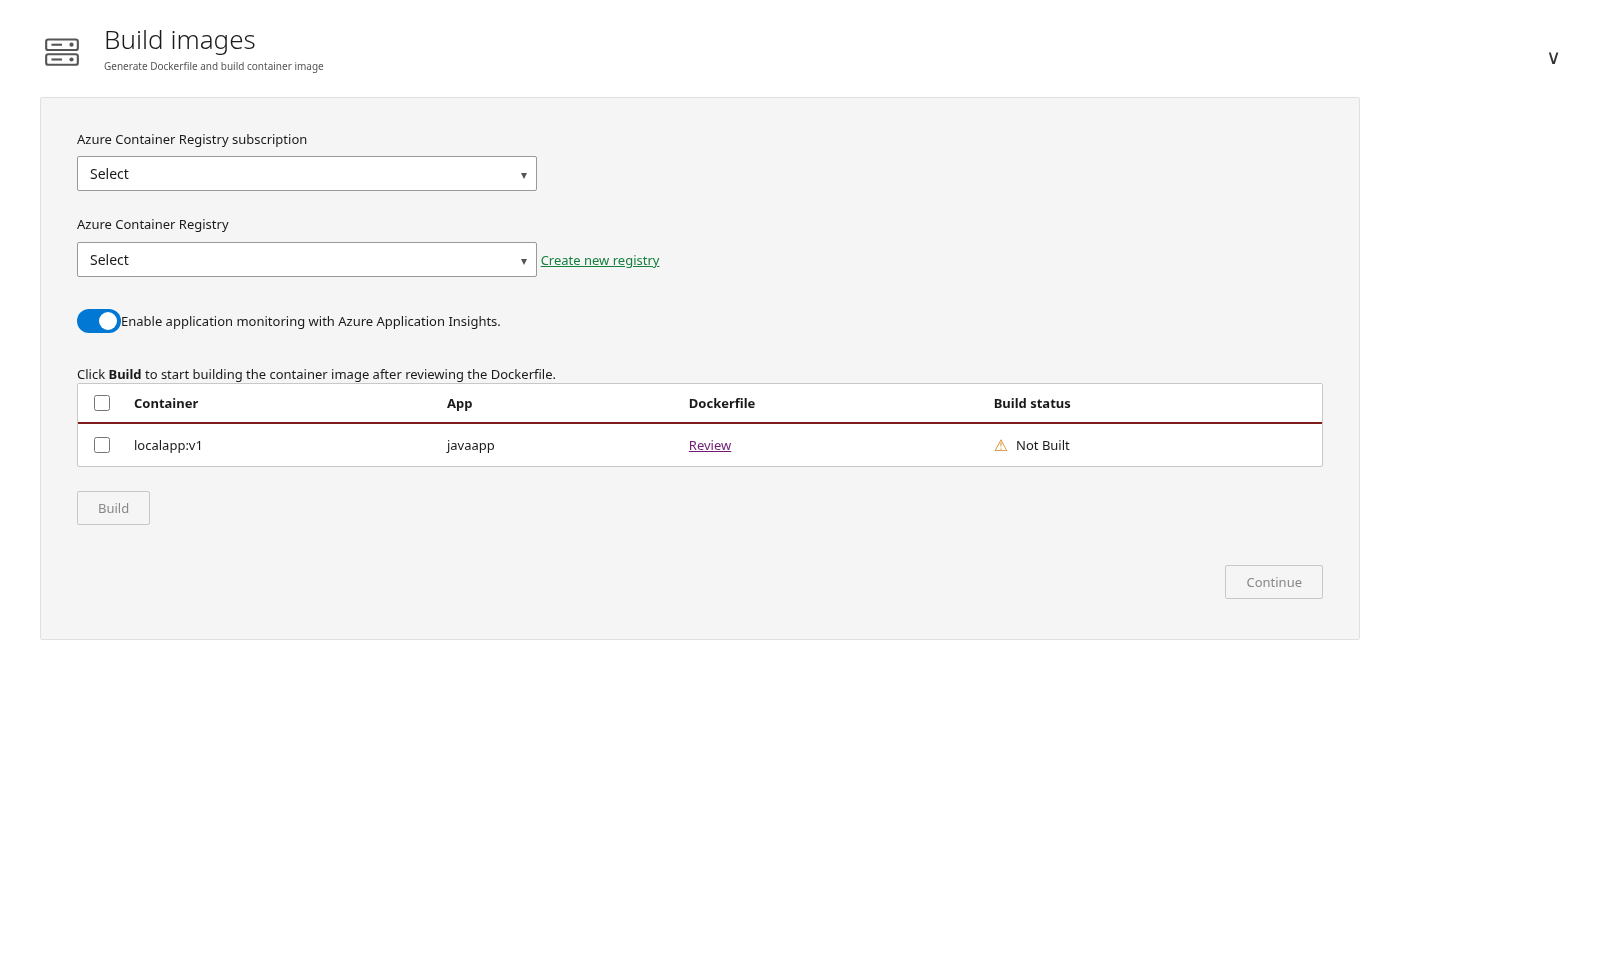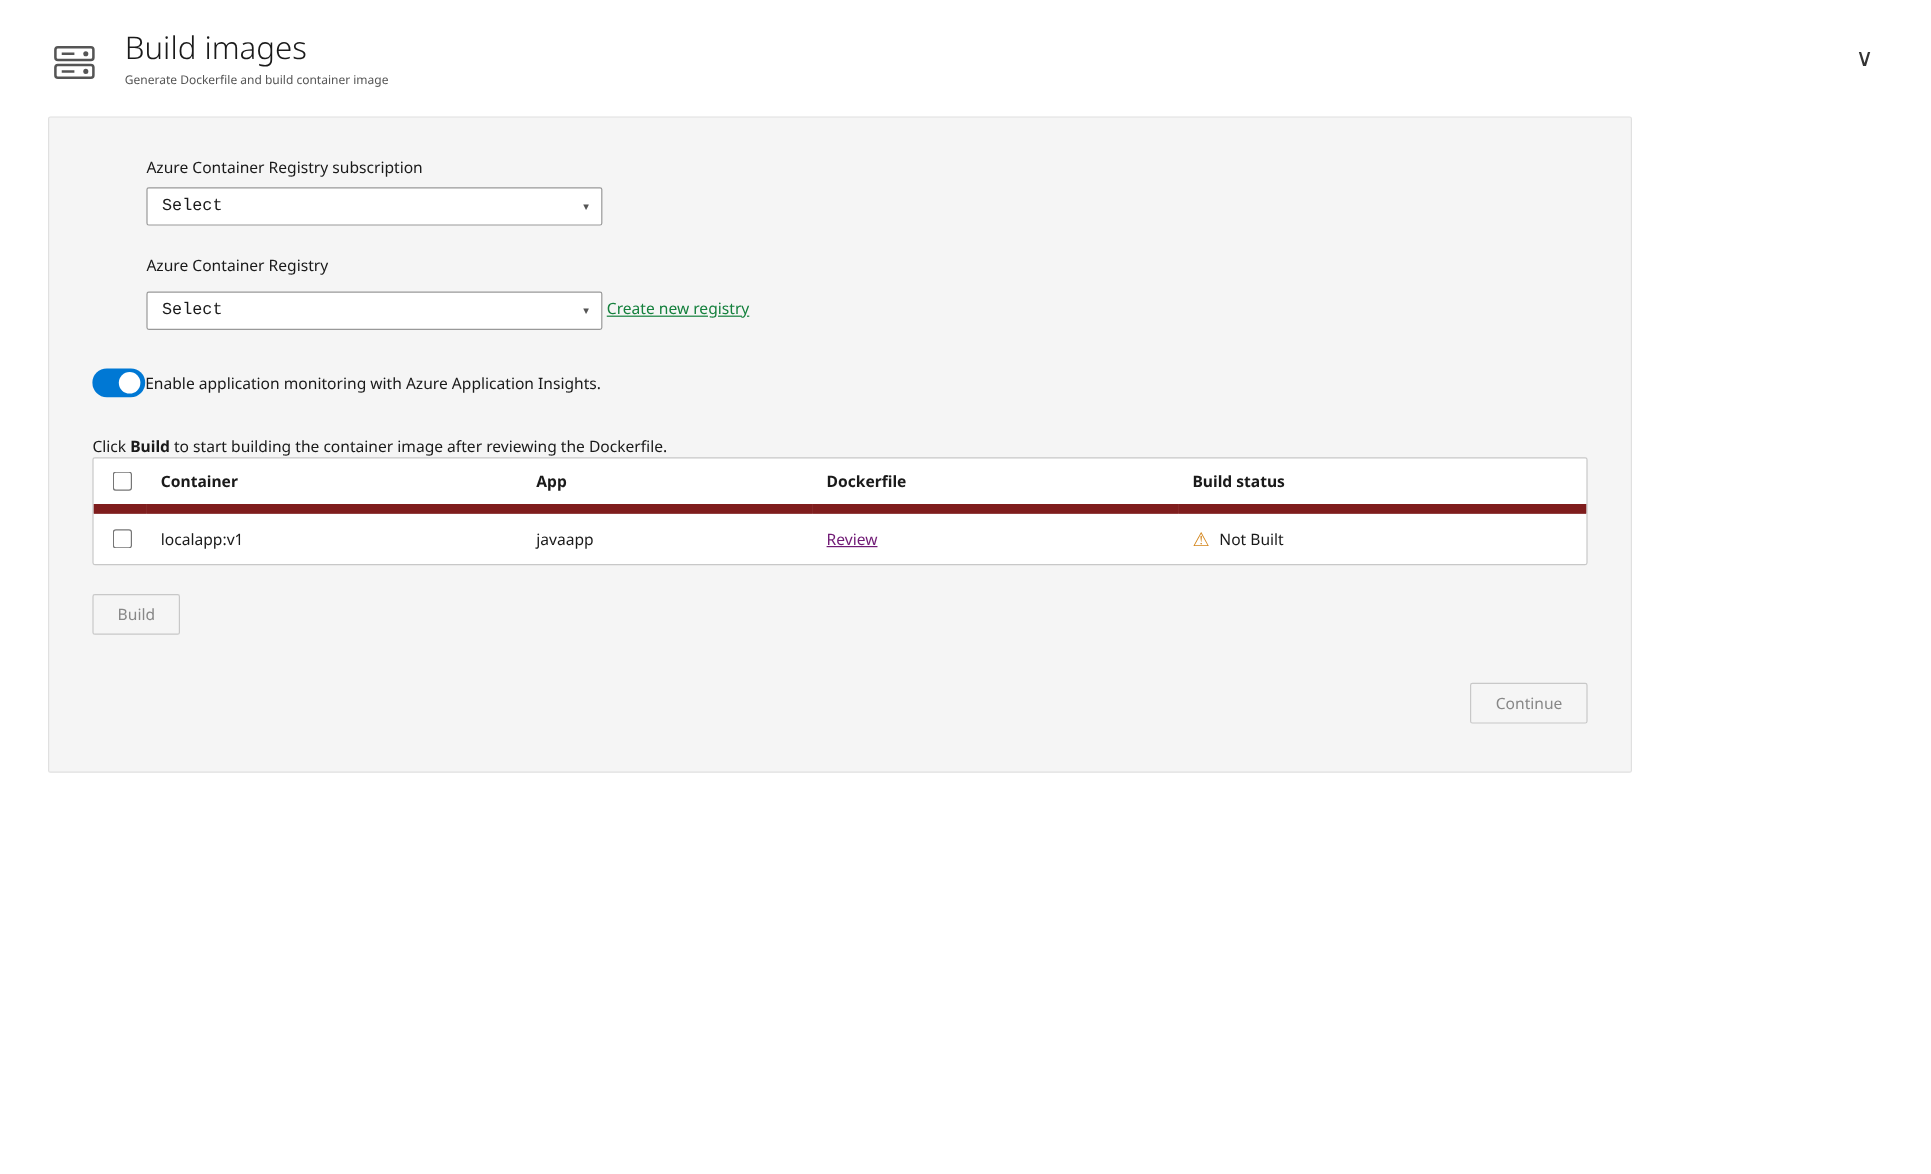--- a/index.html
+++ b/index.html
@@ -16,21 +16,21 @@
       width: 1609px;
       min-height: 978px;
     }
 
     .page-wrapper {
       padding: 24px 40px;
     }
 
     .header {
       display: flex;
-      align-items: center;
+      align-items: flex-end;
       justify-content: space-between;
       margin-bottom: 24px;
       gap: 14px;
     }
 
     .header-left {
       display: flex;
       align-items: flex-start;
       gap: 20px;
     }
@@ -75,35 +75,33 @@
     .main-card {
       background: #f5f5f5;
       border: 1px solid #e0e0e0;
       border-radius: 2px;
       padding: 32px 36px 40px 36px;
       max-width: 1320px;
     }
 
     .form-section {
       margin-bottom: 24px;
-      margin-left: 45px;
     }
 
     .form-label {
       font-size: 13px;
       color: #1a1a1a;
       margin-bottom: 8px;
       display: block;
     }
 
     .select-wrapper {
       position: relative;
       display: inline-block;
-      width: 380px;
-      font-family: Liberation Mono, monospace;
+      width: 460px;
     }
 
     .select-control {
       width: 100%;
       padding: 7px 36px 7px 12px;
       font-size: 14px;
       font-family: inherit;
       background: #ffffff;
       border: 1px solid #999;
       border-radius: 2px;
@@ -192,21 +190,21 @@
       overflow: hidden;
       margin-bottom: 24px;
     }
 
     table {
       width: 100%;
       border-collapse: collapse;
     }
 
     thead tr {
-      border-bottom: 8px solid #7f1d1d;
+      border-bottom: 2px solid #7f1d1d;
     }
 
     thead th {
       padding: 10px 12px;
       text-align: left;
       font-weight: 700;
       font-size: 13px;
       color: #1a1a1a;
     }
 

